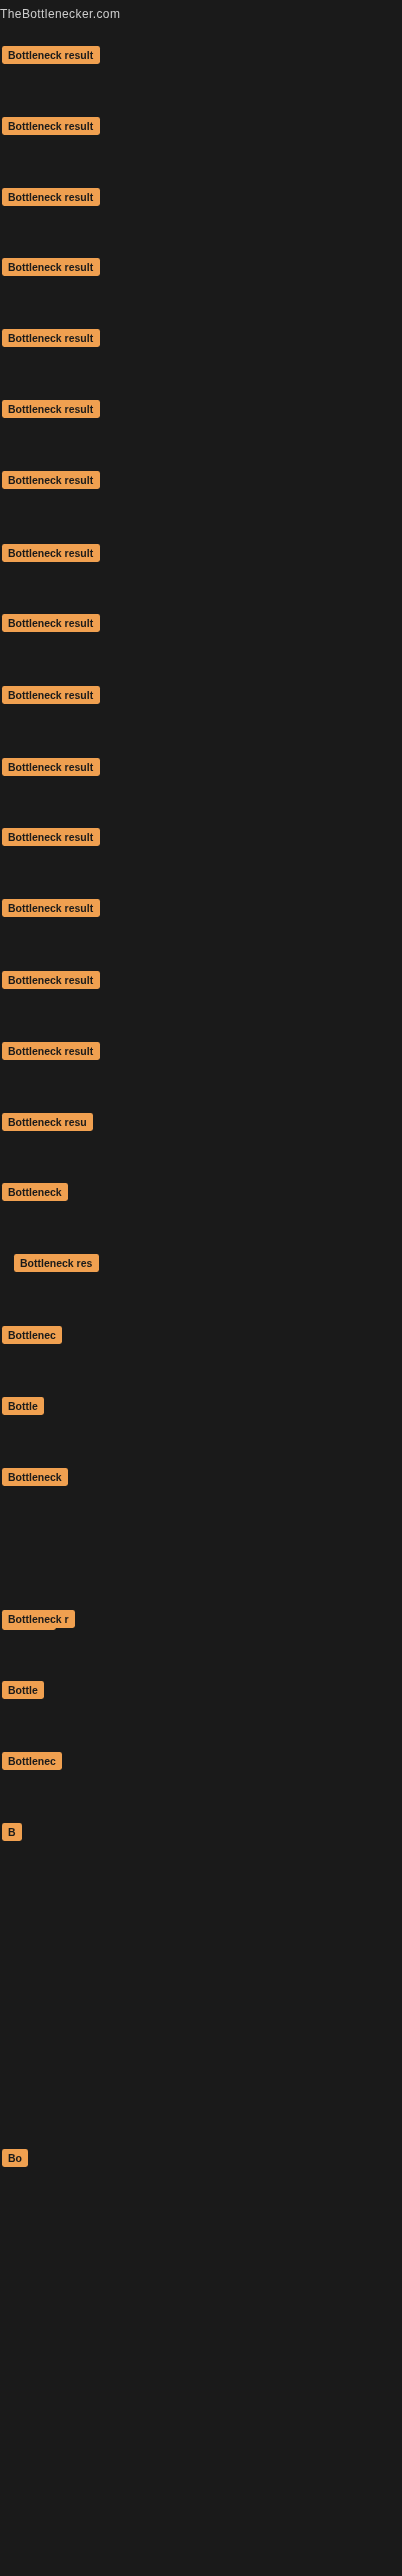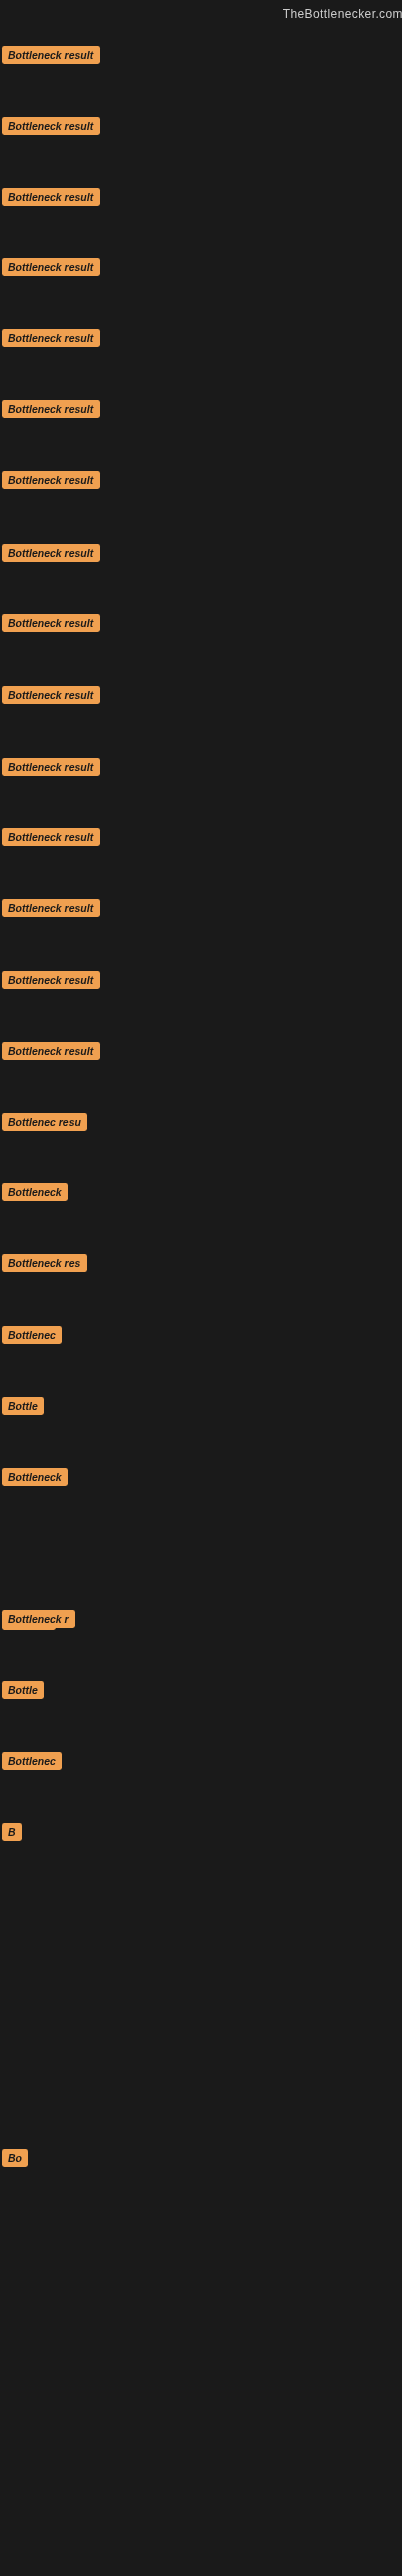--- a/index.html
+++ b/index.html
@@ -10,21 +10,21 @@
 
     body {
       width: 403px;
       min-height: 2576px;
       background-color: #1a1a1a;
       font-family: Arial, sans-serif;
       position: relative;
     }
 
     .site-header {
-      text-align: right;
+      text-align: left;
       padding: 6.4px 0 9.7px 0;
       background-color: #1a1a1a;
     }
 
     .site-title {
       color: #cccccc;
       font-size: 12px;
       font-weight: normal;
       letter-spacing: 0.4px;
     }
@@ -33,21 +33,20 @@
       background-color: #f0a050;
       color: #1a1a1a;
       font-size: 10.5px;
       font-weight: bold;
       padding: 3.2px 6.4px;
       border-radius: 2.4px;
       white-space: nowrap;
       margin-left: 1.6px;
       display: inline-block;
       min-width: 16px;
-      font-style: italic;
     }
 
     .items-container {
       padding: 0;
     }
   </style>
 </head>
 <body>
 
 <div class="site-header">
@@ -96,26 +95,26 @@
 <div style="position: absolute; top: 899px; left: 0px; right: 0px; display: flex; align-items: center;">
     <span class="bottleneck-badge" style="max-width: 126px; overflow: hidden; text-overflow: clip; margin-left: 1.6px;">Bottleneck result</span>
   </div>
 <div style="position: absolute; top: 971px; left: 0px; right: 0px; display: flex; align-items: center;">
     <span class="bottleneck-badge" style="max-width: 126px; overflow: hidden; text-overflow: clip; margin-left: 1.6px;">Bottleneck result</span>
   </div>
 <div style="position: absolute; top: 1042px; left: 0px; right: 0px; display: flex; align-items: center;">
     <span class="bottleneck-badge" style="max-width: 126px; overflow: hidden; text-overflow: clip; margin-left: 1.6px;">Bottleneck result</span>
   </div>
 <div style="position: absolute; top: 1113px; left: 0px; right: 0px; display: flex; align-items: center;">
-    <span class="bottleneck-badge" style="max-width: 114px; overflow: hidden; text-overflow: clip; margin-left: 1.6px;">Bottlenec resu</span>
+    <span class="bottleneck-badge" style="max-width: 114px; overflow: hidden; text-overflow: clip; margin-left: 1.6px;">Bottleneck resu</span>
   </div>
 <div style="position: absolute; top: 1183px; left: 0px; right: 0px; display: flex; align-items: center;">
     <span class="bottleneck-badge" style="max-width: 85px; overflow: hidden; text-overflow: clip; margin-left: 1.6px;">Bottleneck</span>
   </div>
-<div style="position: absolute; top: 1254px; left: 0px; right: 0px; display: flex; align-items: center;">
+<div style="position: absolute; top: 1254px; left: 12px; right: 0px; display: flex; align-items: center;">
     <span class="bottleneck-badge" style="max-width: 101px; overflow: hidden; text-overflow: clip; margin-left: 1.6px;">Bottleneck res</span>
   </div>
 <div style="position: absolute; top: 1326px; left: 0px; right: 0px; display: flex; align-items: center;">
     <span class="bottleneck-badge" style="max-width: 77px; overflow: hidden; text-overflow: clip; margin-left: 1.6px;">Bottlenec</span>
   </div>
 <div style="position: absolute; top: 1397px; left: 0px; right: 0px; display: flex; align-items: center;">
     <span class="bottleneck-badge" style="max-width: 61px; overflow: hidden; text-overflow: clip; margin-left: 1.6px;">Bottle</span>
   </div>
 <div style="position: absolute; top: 1468px; left: 0px; right: 0px; display: flex; align-items: center;">
     <span class="bottleneck-badge" style="max-width: 85px; overflow: hidden; text-overflow: clip; margin-left: 1.6px;">Bottleneck</span>

